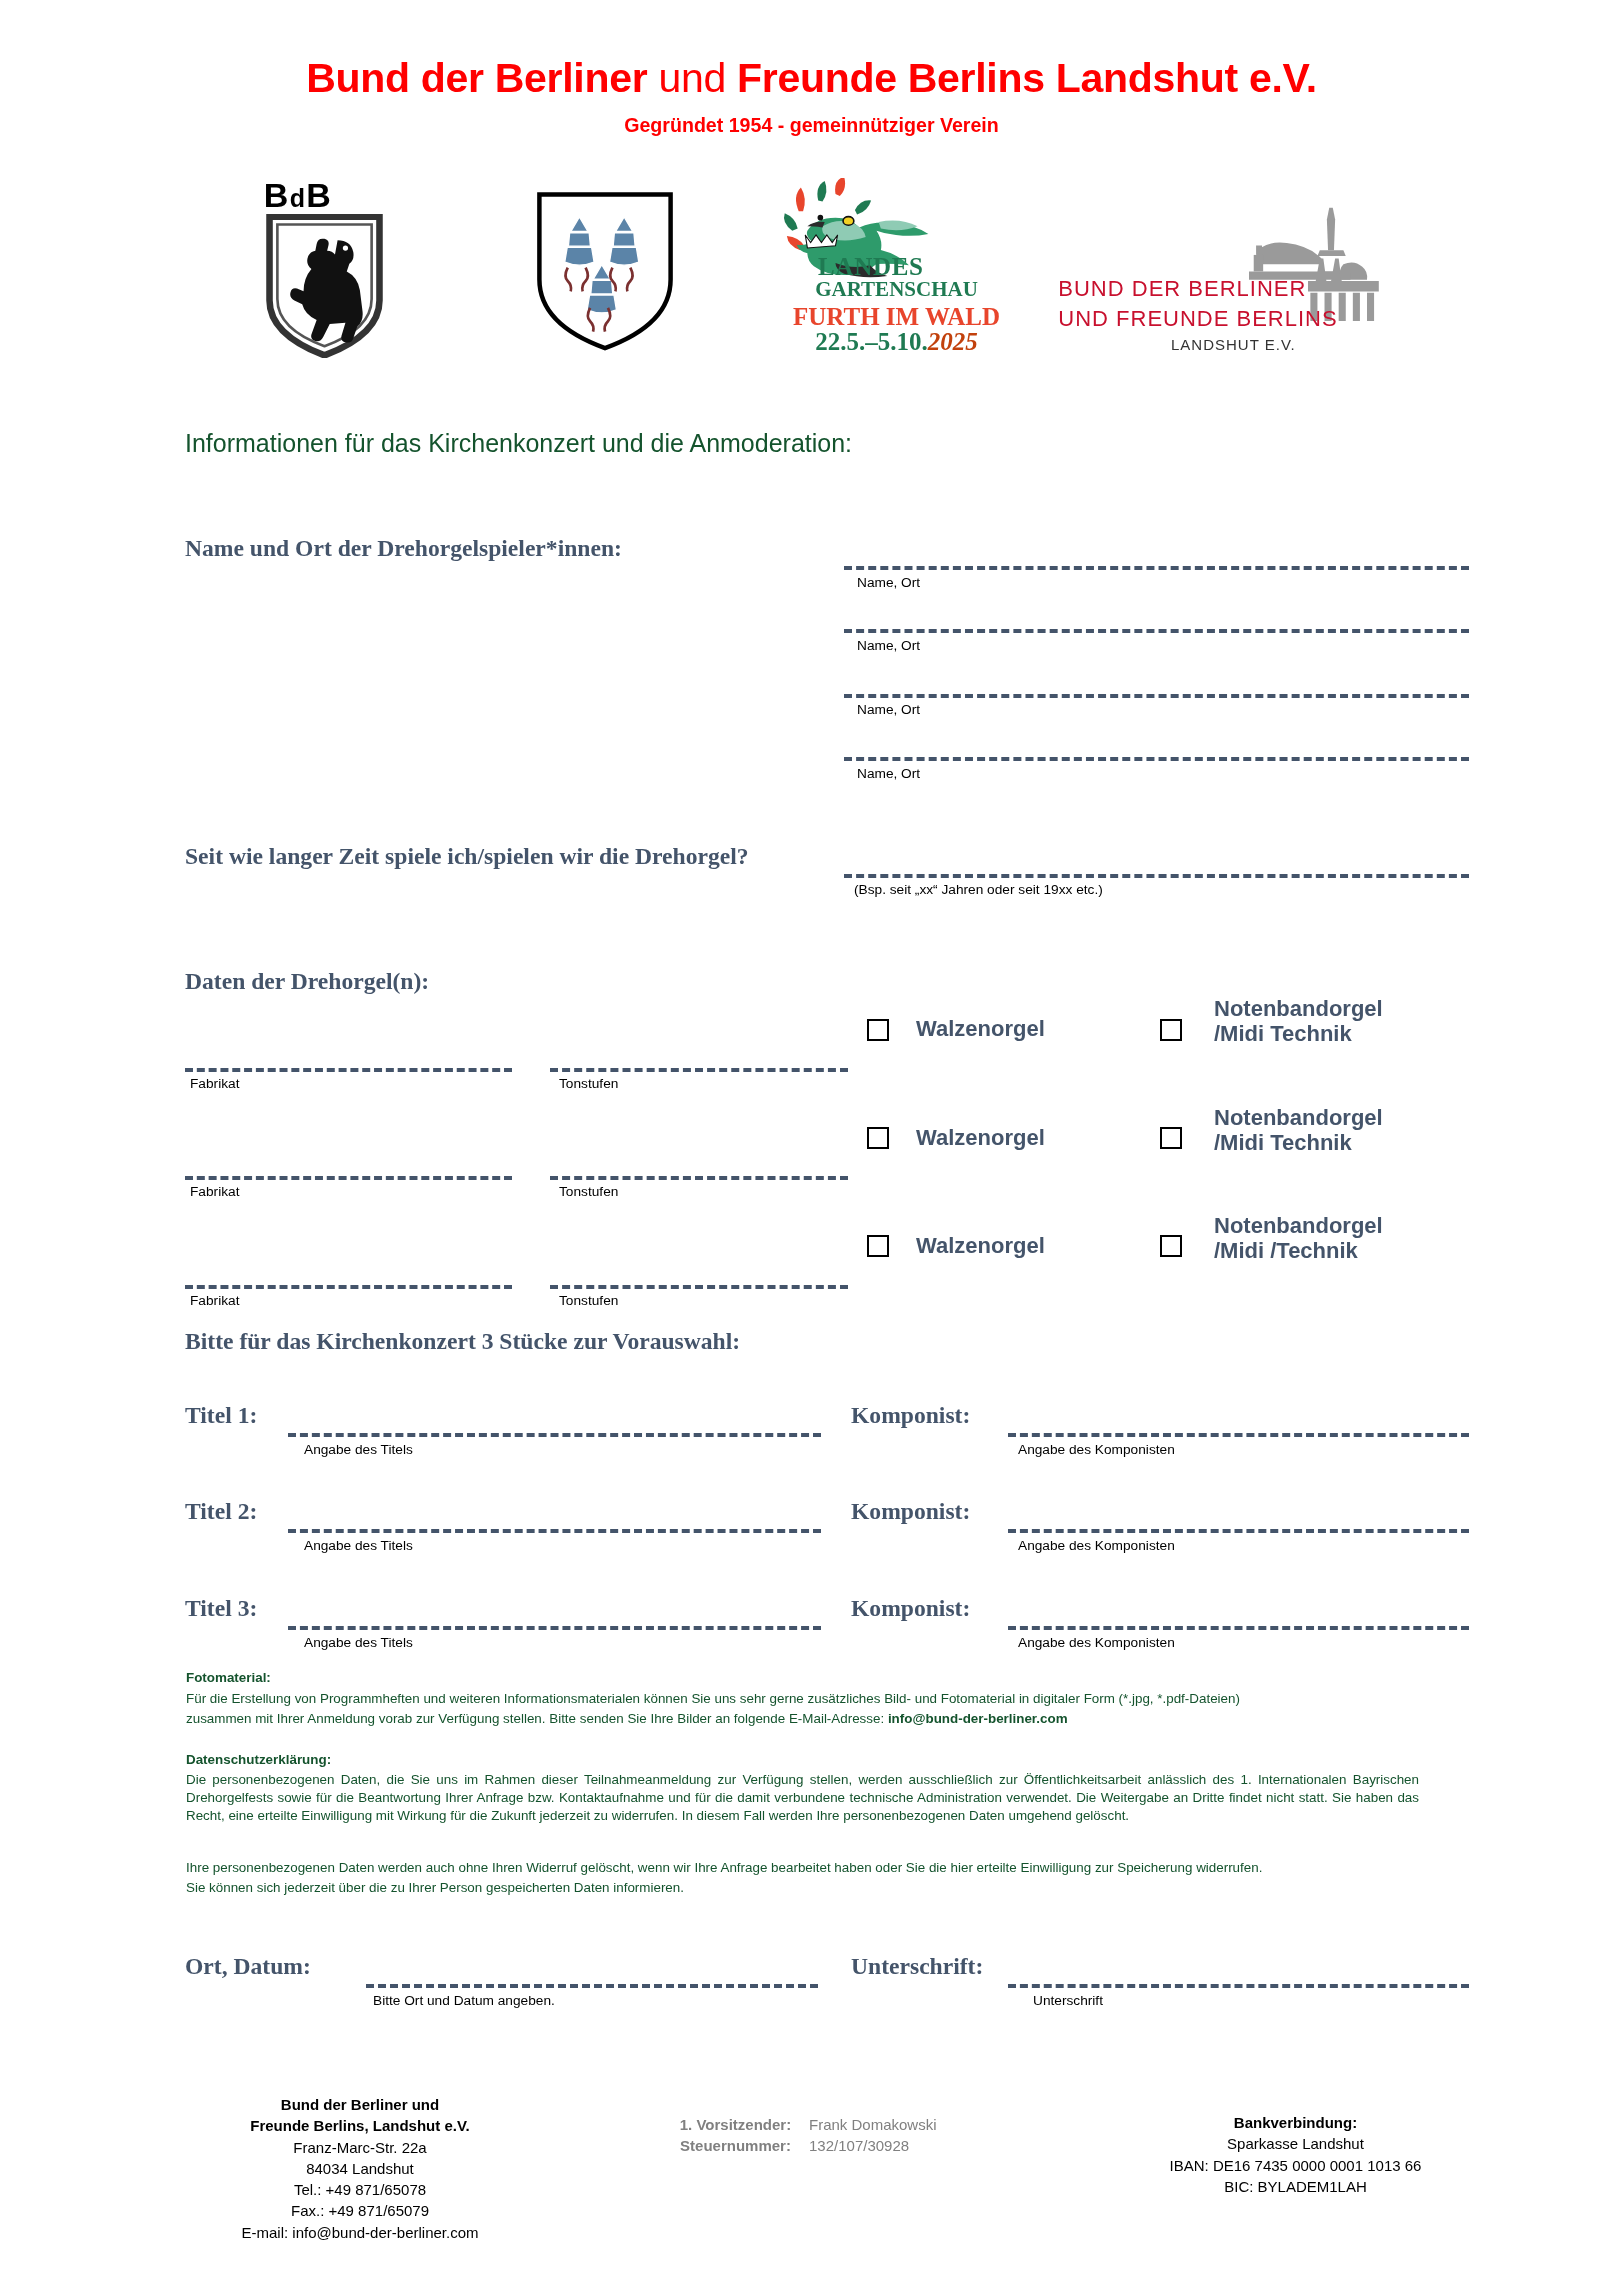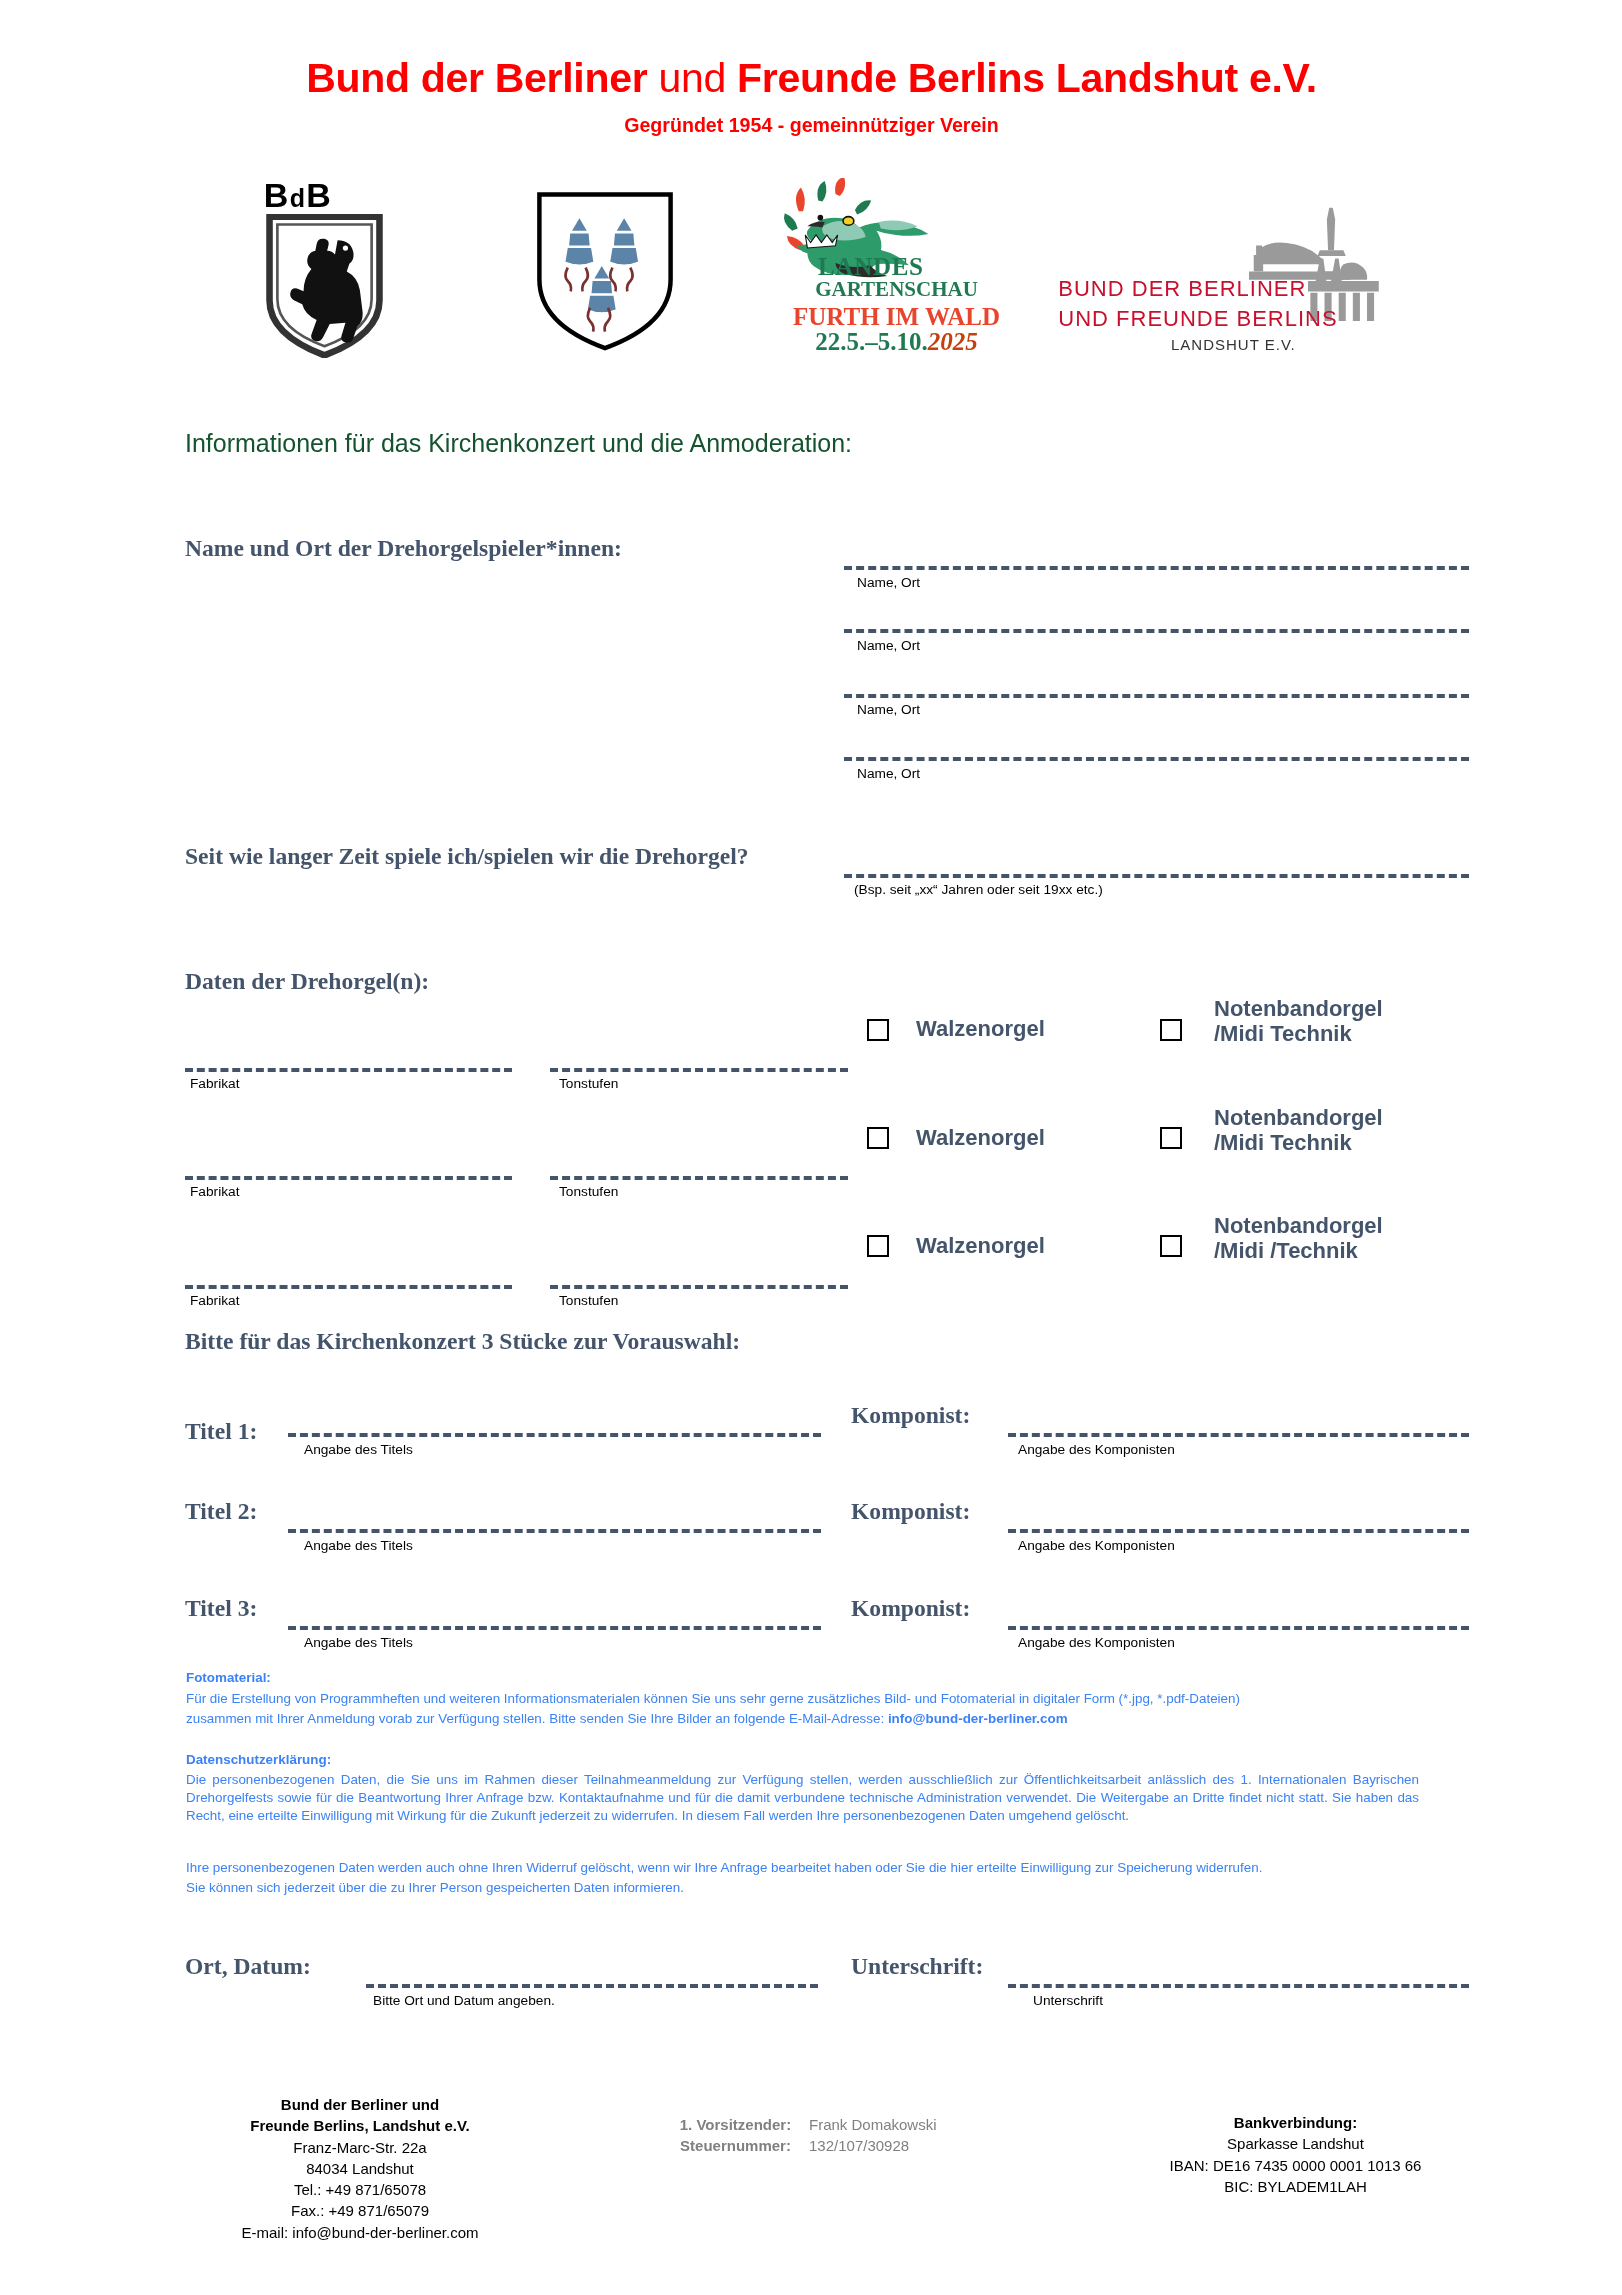--- a/index.html
+++ b/index.html
@@ -85,21 +85,21 @@
   }
   .checkbox {
     position:absolute;
     width:22px; height:22px;
     border:2.6px solid #000;
     background:#fff;
     box-sizing:border-box;
   }
 
   
-  .fine { position:absolute; font-size:13.4px; color:#3b82f6; line-height:1.33; }
+  .fine { position:absolute; font-size:13.4px; color:#14532d; line-height:1.33; }
   .fine-b { font-weight:bold; }
   .just { text-align:justify; }
 
   
   .footer { position:absolute; top:2081px; left:0; width:1623px; }
   .f-col { position:absolute; font-size:15px; line-height:1.42; }
   .f-left { left:177px; width:366px; text-align:center; }
   .f-mid  { left:667px; width:419px; color:#808080; }
   .f-right{ left:1086px; width:419px; text-align:center; }
   .f-bold { font-weight:bold; }
@@ -267,21 +267,21 @@
     <div>Notenbandorgel</div>
     <div>/Midi /Technik</div>
   </div>
   <div class="dash" style="left:185px; top:1285px; width:327px;"></div>
   <div class="hint" style="left:190px; top:1293px;">Fabrikat</div>
   <div class="dash" style="left:550px; top:1285px; width:298px;"></div>
   <div class="hint" style="left:559px; top:1293px;">Tonstufen</div>
 
   <div class="h-blue" style="left:185px; top:1328px;">Bitte für das Kirchenkonzert 3 Stücke zur Vorauswahl:</div>
 
-  <div class="h-blue" style="left:185px; top:1402px;margin-top:16px;">Titel 1:</div>
+  <div class="h-blue" style="left:185px; top:1402px;">Titel 1:</div>
   <div class="dash" style="left:288px; top:1433px; width:533px;"></div>
   <div class="hint" style="left:304px; top:1442px;">Angabe des Titels</div>
   <div class="h-blue" style="left:851px; top:1402px;">Komponist:</div>
   <div class="dash" style="left:1008px; top:1433px; width:461px;"></div>
   <div class="hint" style="left:1018px; top:1442px;">Angabe des Komponisten</div>
 
   <div class="h-blue" style="left:185px; top:1498px;">Titel 2:</div>
   <div class="dash" style="left:288px; top:1529px; width:533px;"></div>
   <div class="hint" style="left:304px; top:1538px;">Angabe des Titels</div>
   <div class="h-blue" style="left:851px; top:1498px;">Komponist:</div>

